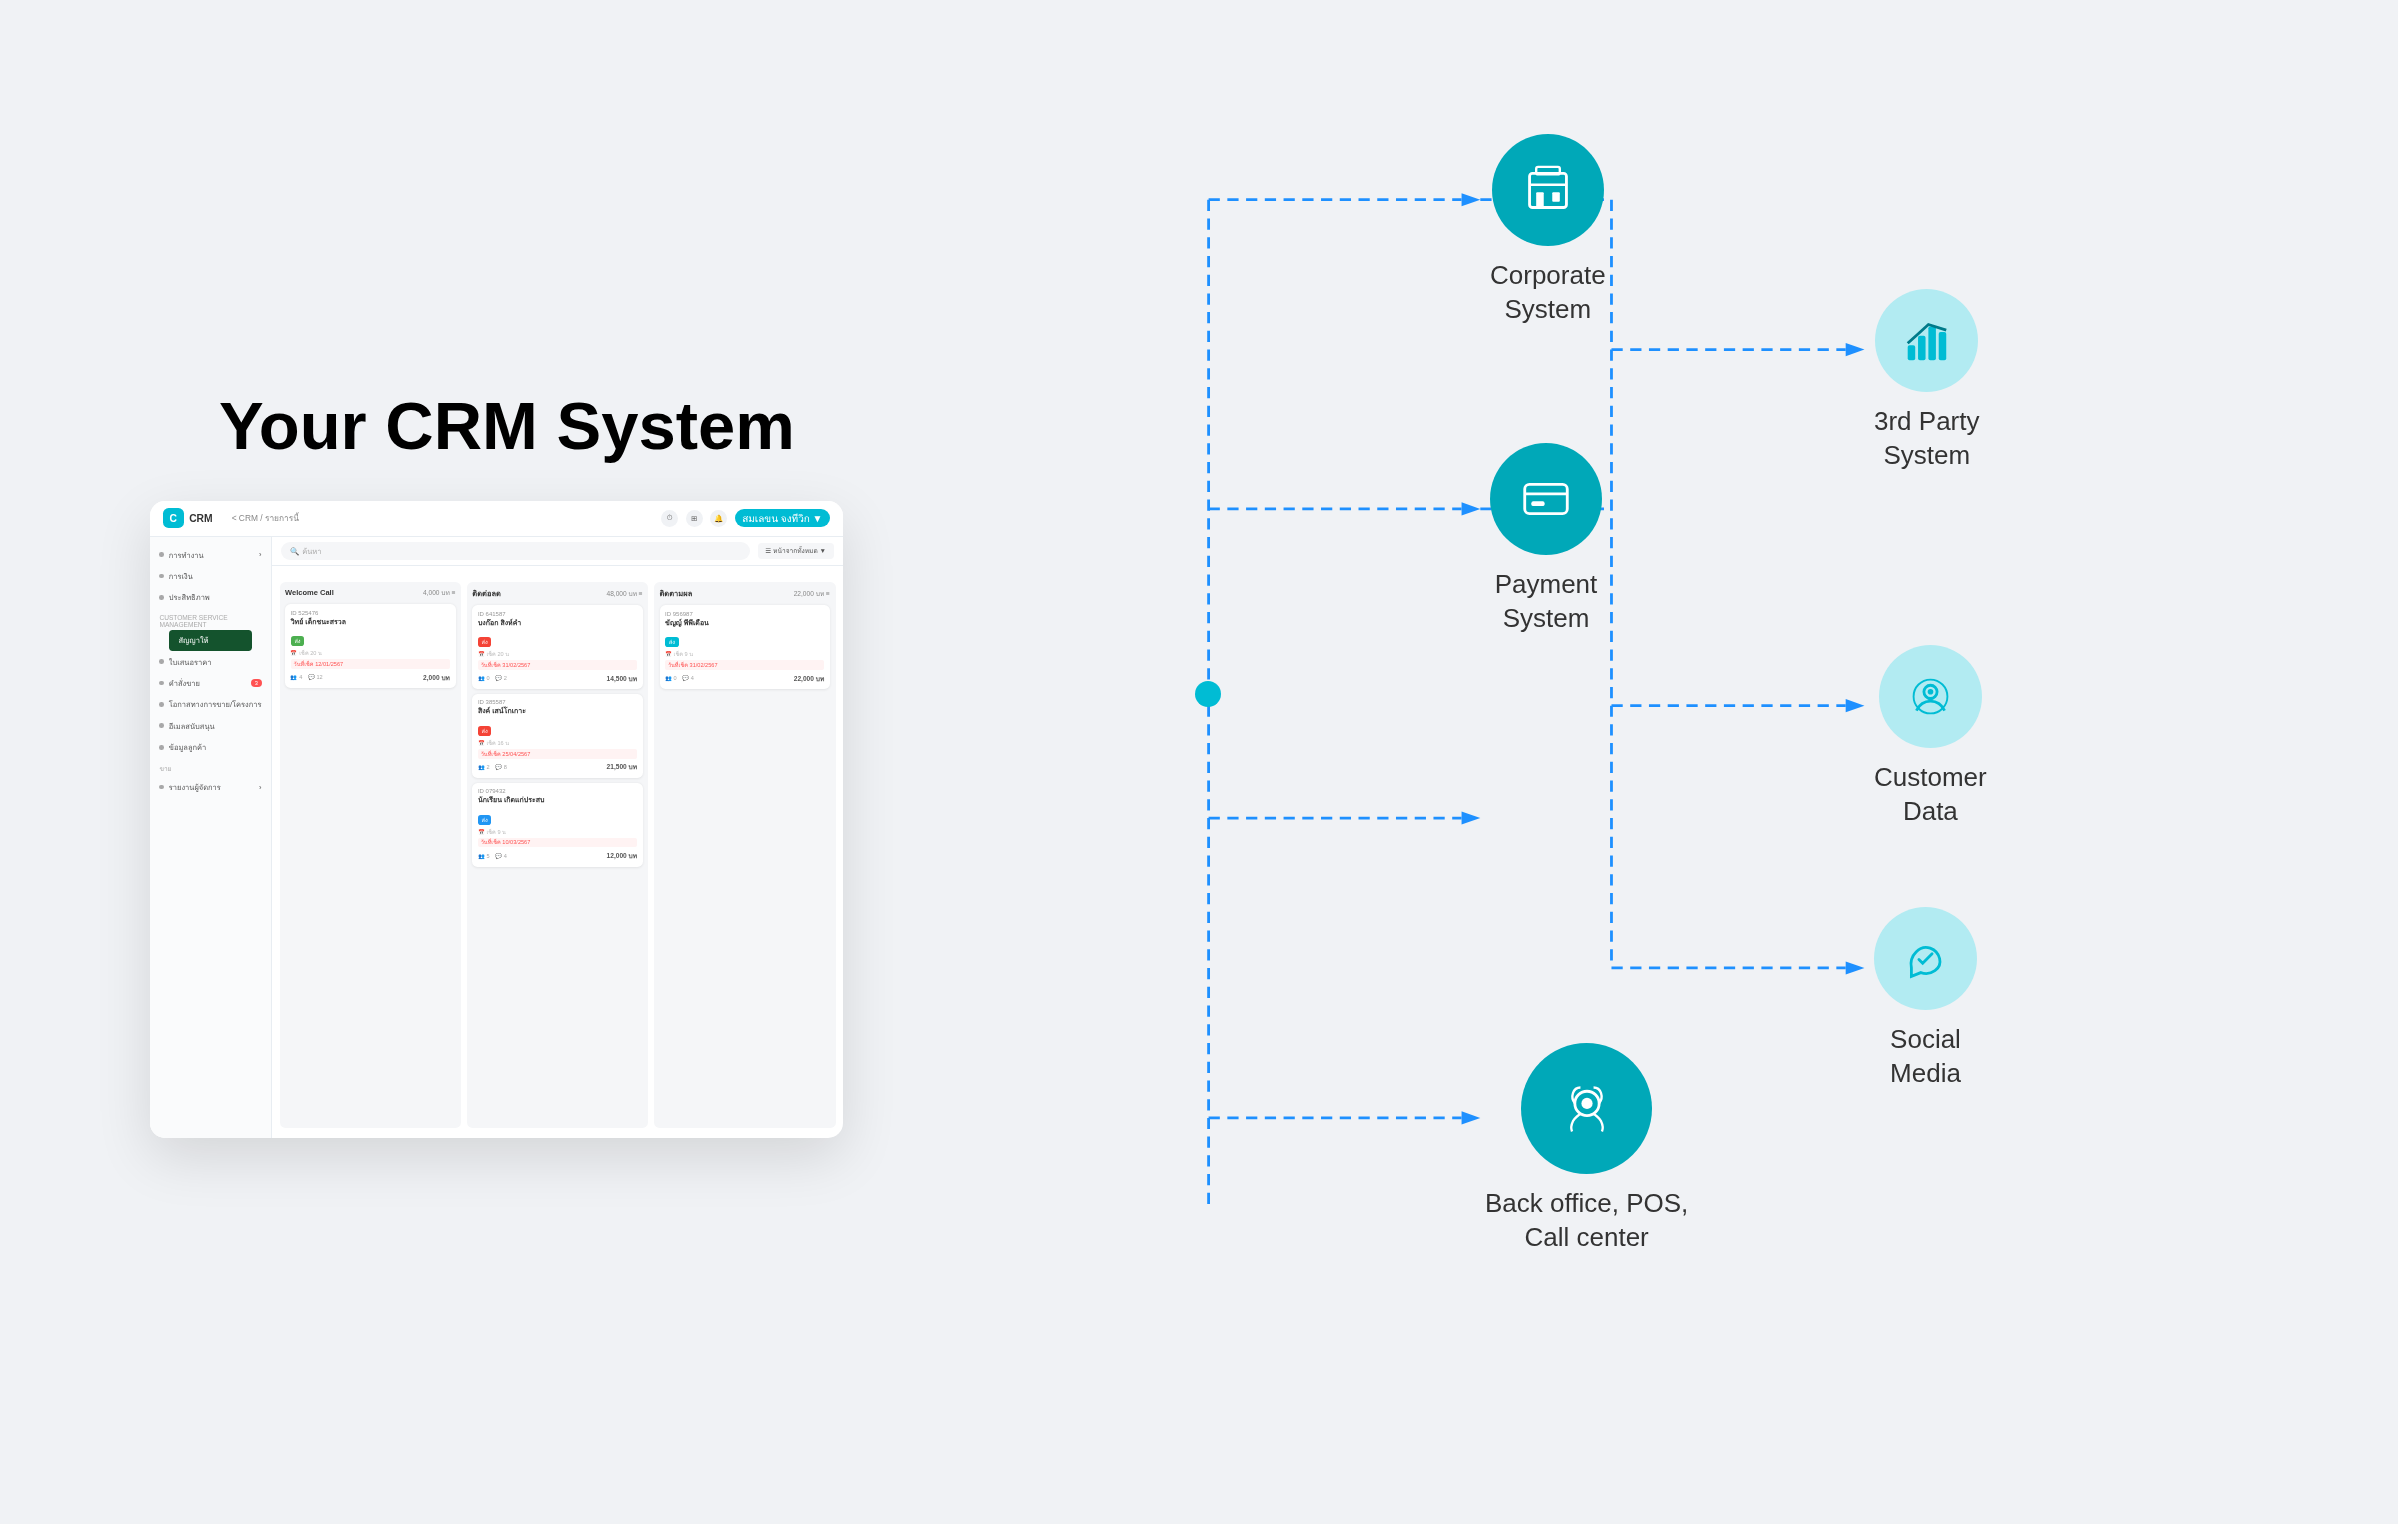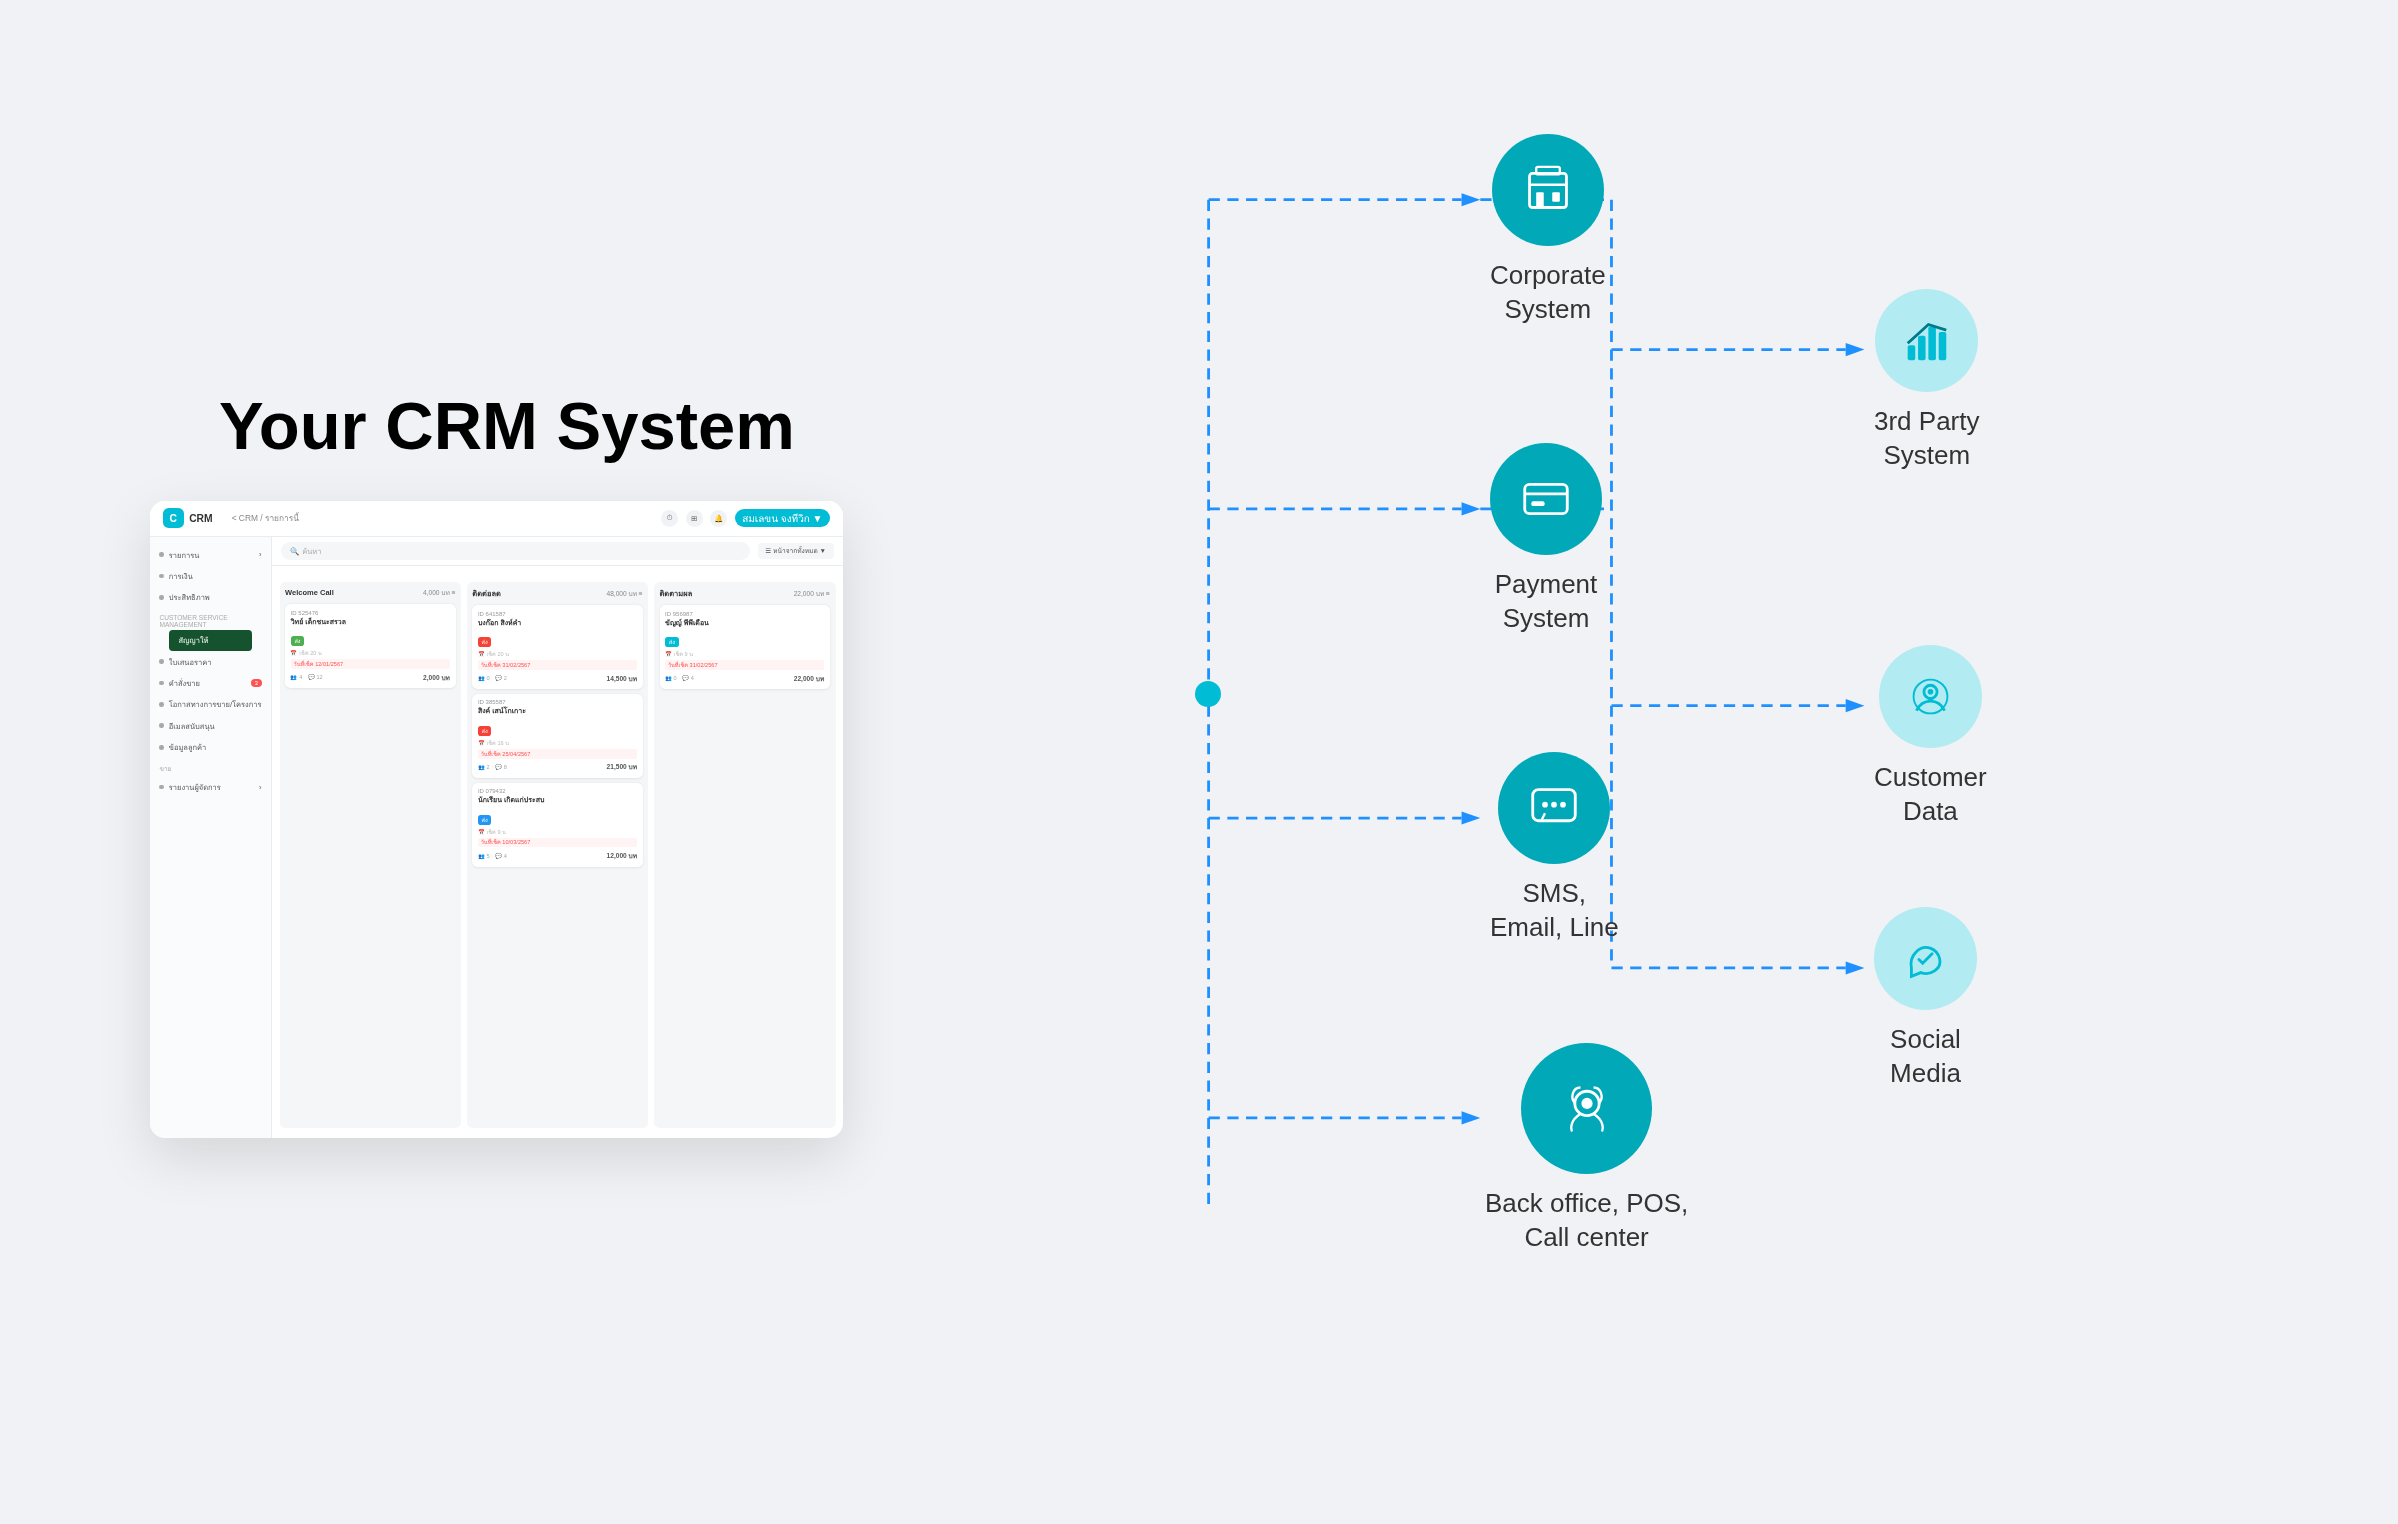--- a/index.html
+++ b/index.html
@@ -375,21 +375,21 @@
           <div class="mockup-icon-btn">🔔</div>
           <div class="mockup-user-badge">สมเลขน จงทีวิก ▼</div>
         </div>
       </div>
 
       <div class="mockup-body">
 
         <div class="mockup-sidebar">
           <div class="sidebar-item">
             <div class="sidebar-item-dot"></div>
-            <span style="font-size:7.5px">รายการน</span>
+            <span style="font-size:7.5px">การทำงาน</span>
             <span style="margin-left:auto;font-size:7.5px">›</span>
           </div>
           <div class="sidebar-item">
             <div class="sidebar-item-dot"></div>
             <span style="font-size:7.5px">การเงิน</span>
           </div>
           <div class="sidebar-item">
             <div class="sidebar-item-dot"></div>
             <span style="font-size:7.5px">ประสิทธิภาพ</span>
           </div>
@@ -587,32 +587,20 @@
         <div class="node-circle teal-dark">
           <svg width="52" height="52" viewBox="0 0 55 55" fill="none">
             <rect x="5" y="12" width="45" height="31" rx="5" stroke="white" stroke-width="3" fill="none"></rect>
             <line x1="5" y1="22" x2="50" y2="22" stroke="white" stroke-width="3"></line>
             <rect x="12" y="30" width="14" height="5" rx="2" fill="white"></rect>
           </svg>
         </div>
         <div class="node-label">Payment<br>System</div>
       </div>
 
-      <div class="system-node" style="left: 572px; top: 646px;">
-        <div class="node-circle teal-dark">
-          <svg width="52" height="52" viewBox="0 0 55 55" fill="none">
-            <rect x="5" y="8" width="45" height="33" rx="6" stroke="white" stroke-width="3" fill="none"></rect>
-            <circle cx="18" cy="24" r="3" fill="white"></circle>
-            <circle cx="27.5" cy="24" r="3" fill="white"></circle>
-            <circle cx="37" cy="24" r="3" fill="white"></circle>
-            <path d="M14 41 L18 33" stroke="white" stroke-width="2.5"></path>
-          </svg>
-        </div>
-        <div class="node-label">SMS,<br>Email, Line</div>
-      </div>
 
       <div class="system-node" style="left: 567px; top: 937px;">
         <div class="node-circle large teal-dark">
           <svg width="58" height="58" viewBox="0 0 62 62" fill="none">
             <circle cx="31" cy="25" r="13" stroke="white" stroke-width="3" fill="none"></circle>
             <path d="M18 25 Q14 20 16 14 Q18 8 24 8" stroke="white" stroke-width="2.5" fill="none"></path>
             <path d="M44 25 Q48 20 46 14 Q44 8 38 8" stroke="white" stroke-width="2.5" fill="none"></path>
             <path d="M25 36 Q20 38 16 44 Q13 50 15 55" stroke="white" stroke-width="2.5" fill="none"></path>
             <path d="M37 36 Q42 38 46 44 Q49 50 47 55" stroke="white" stroke-width="2.5" fill="none"></path>
             <circle cx="31" cy="25" r="6" fill="white"></circle>

